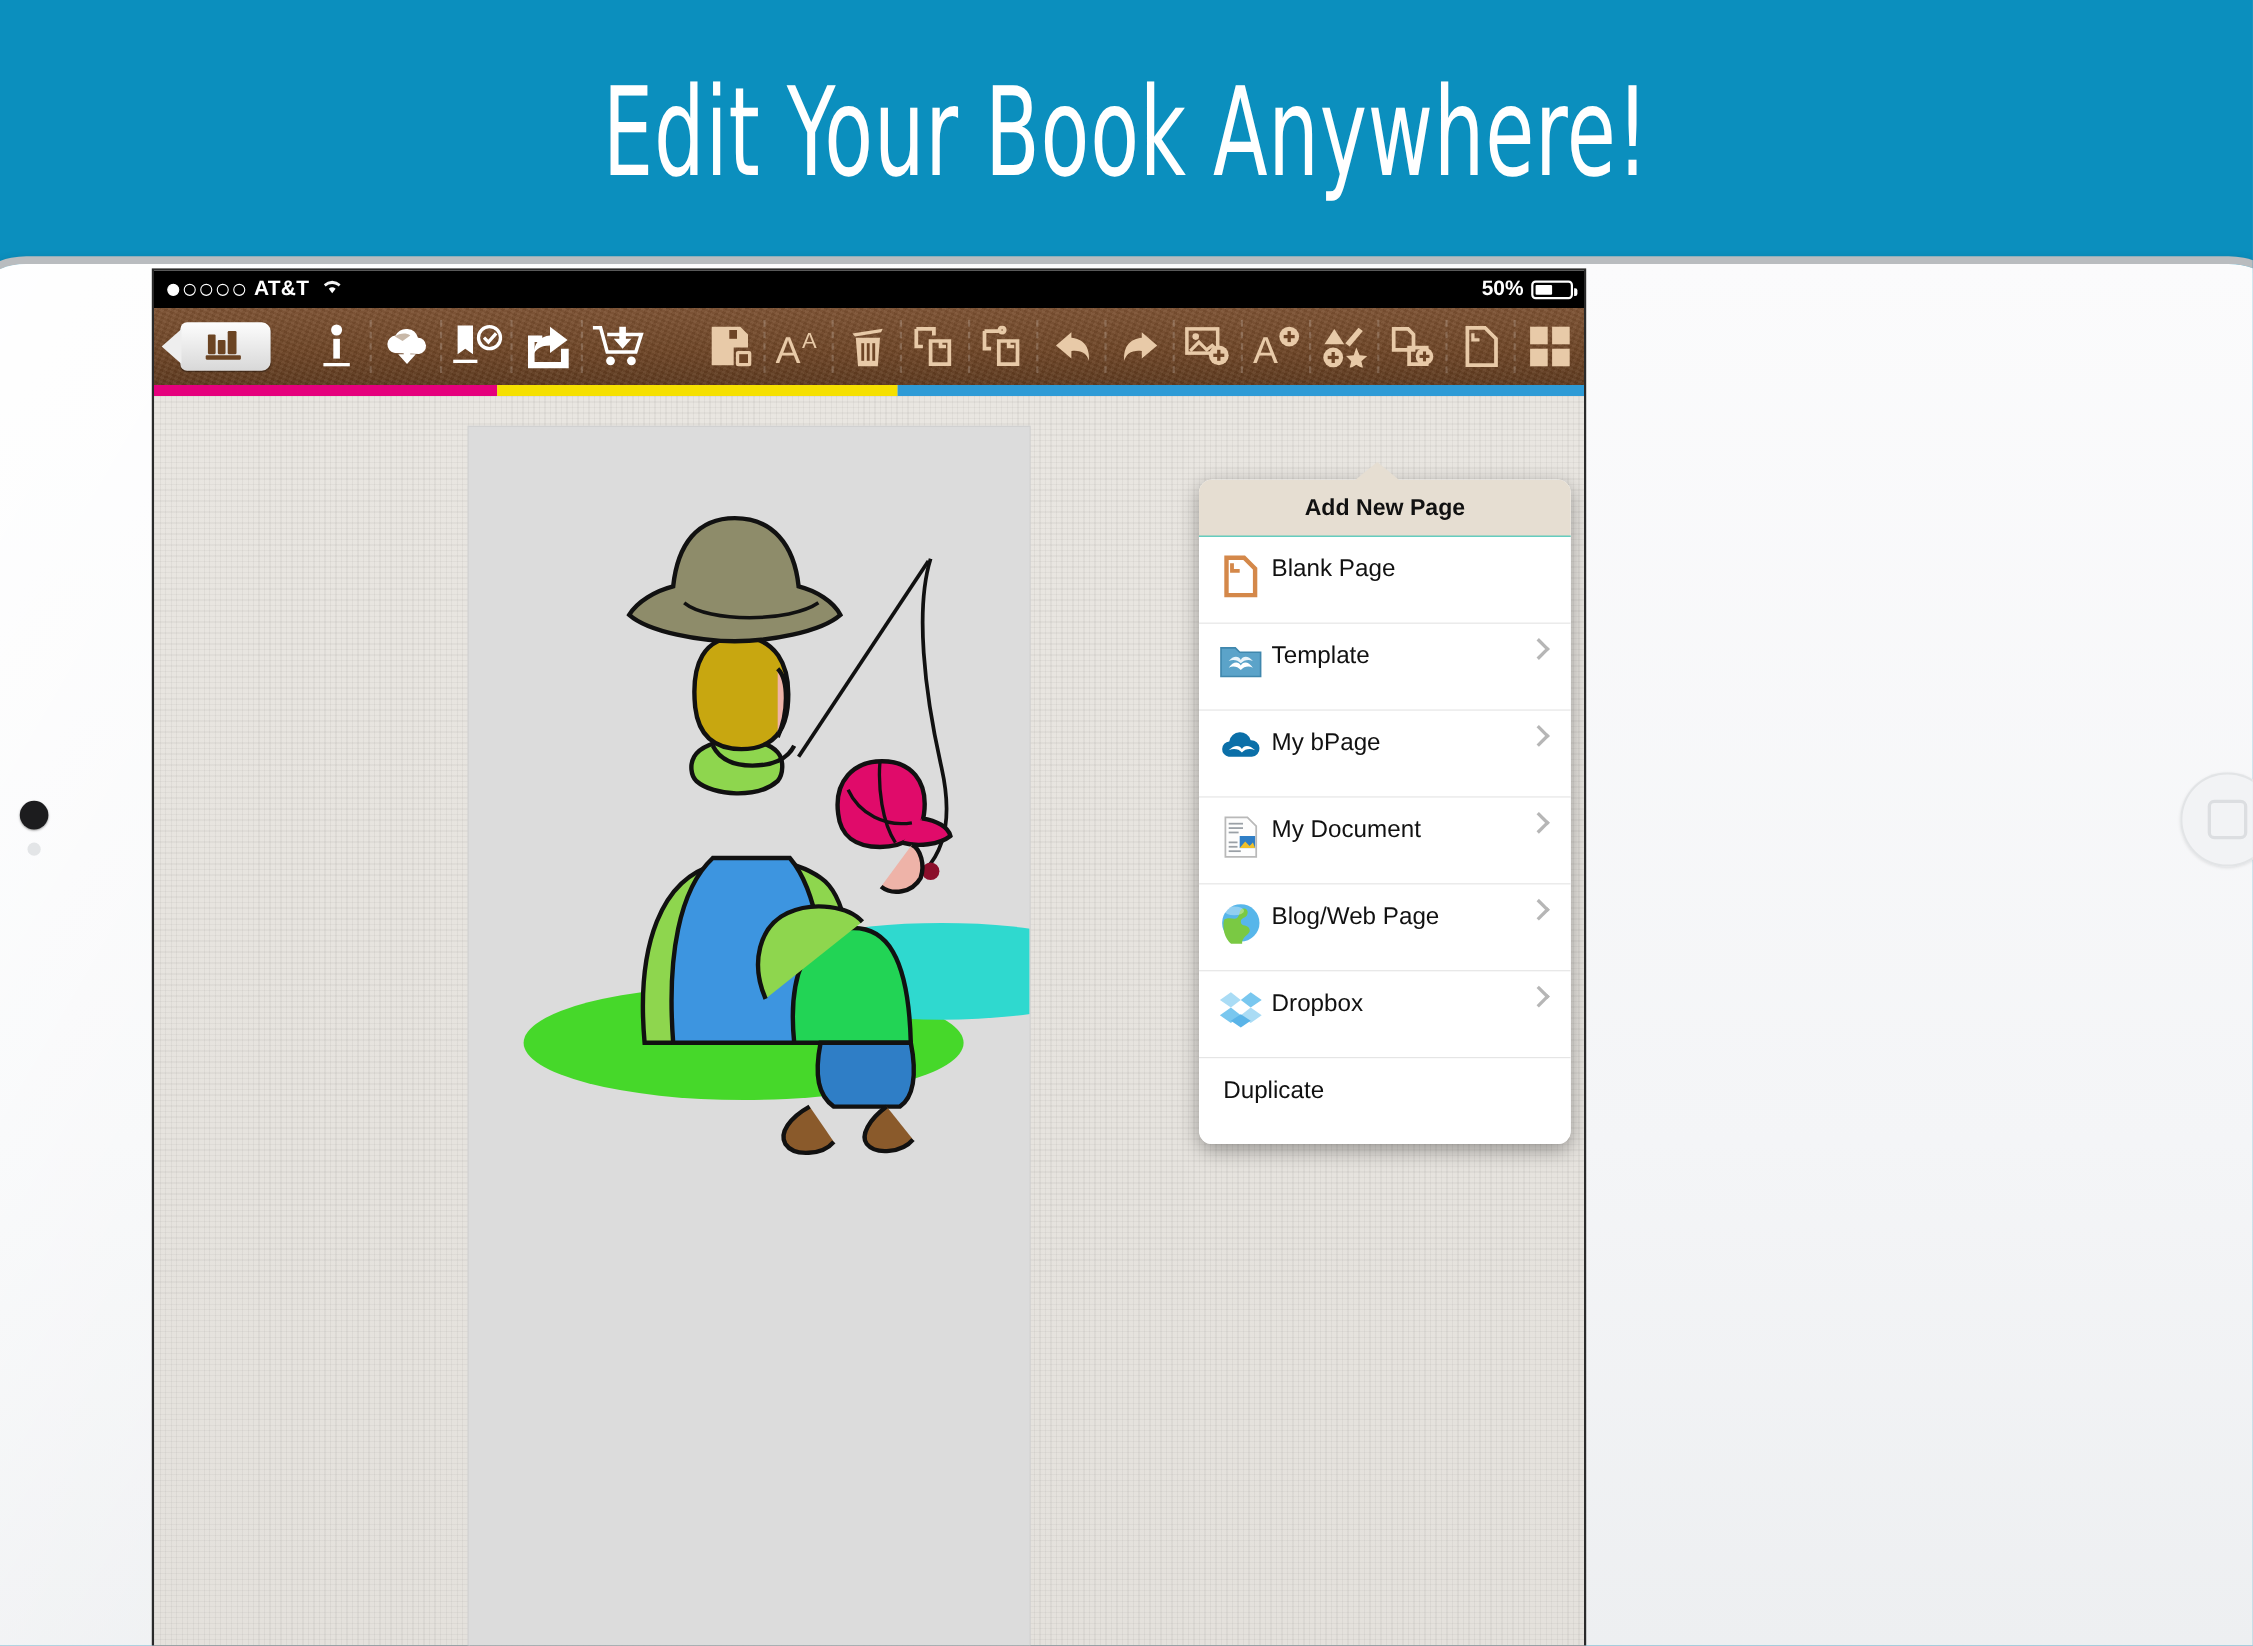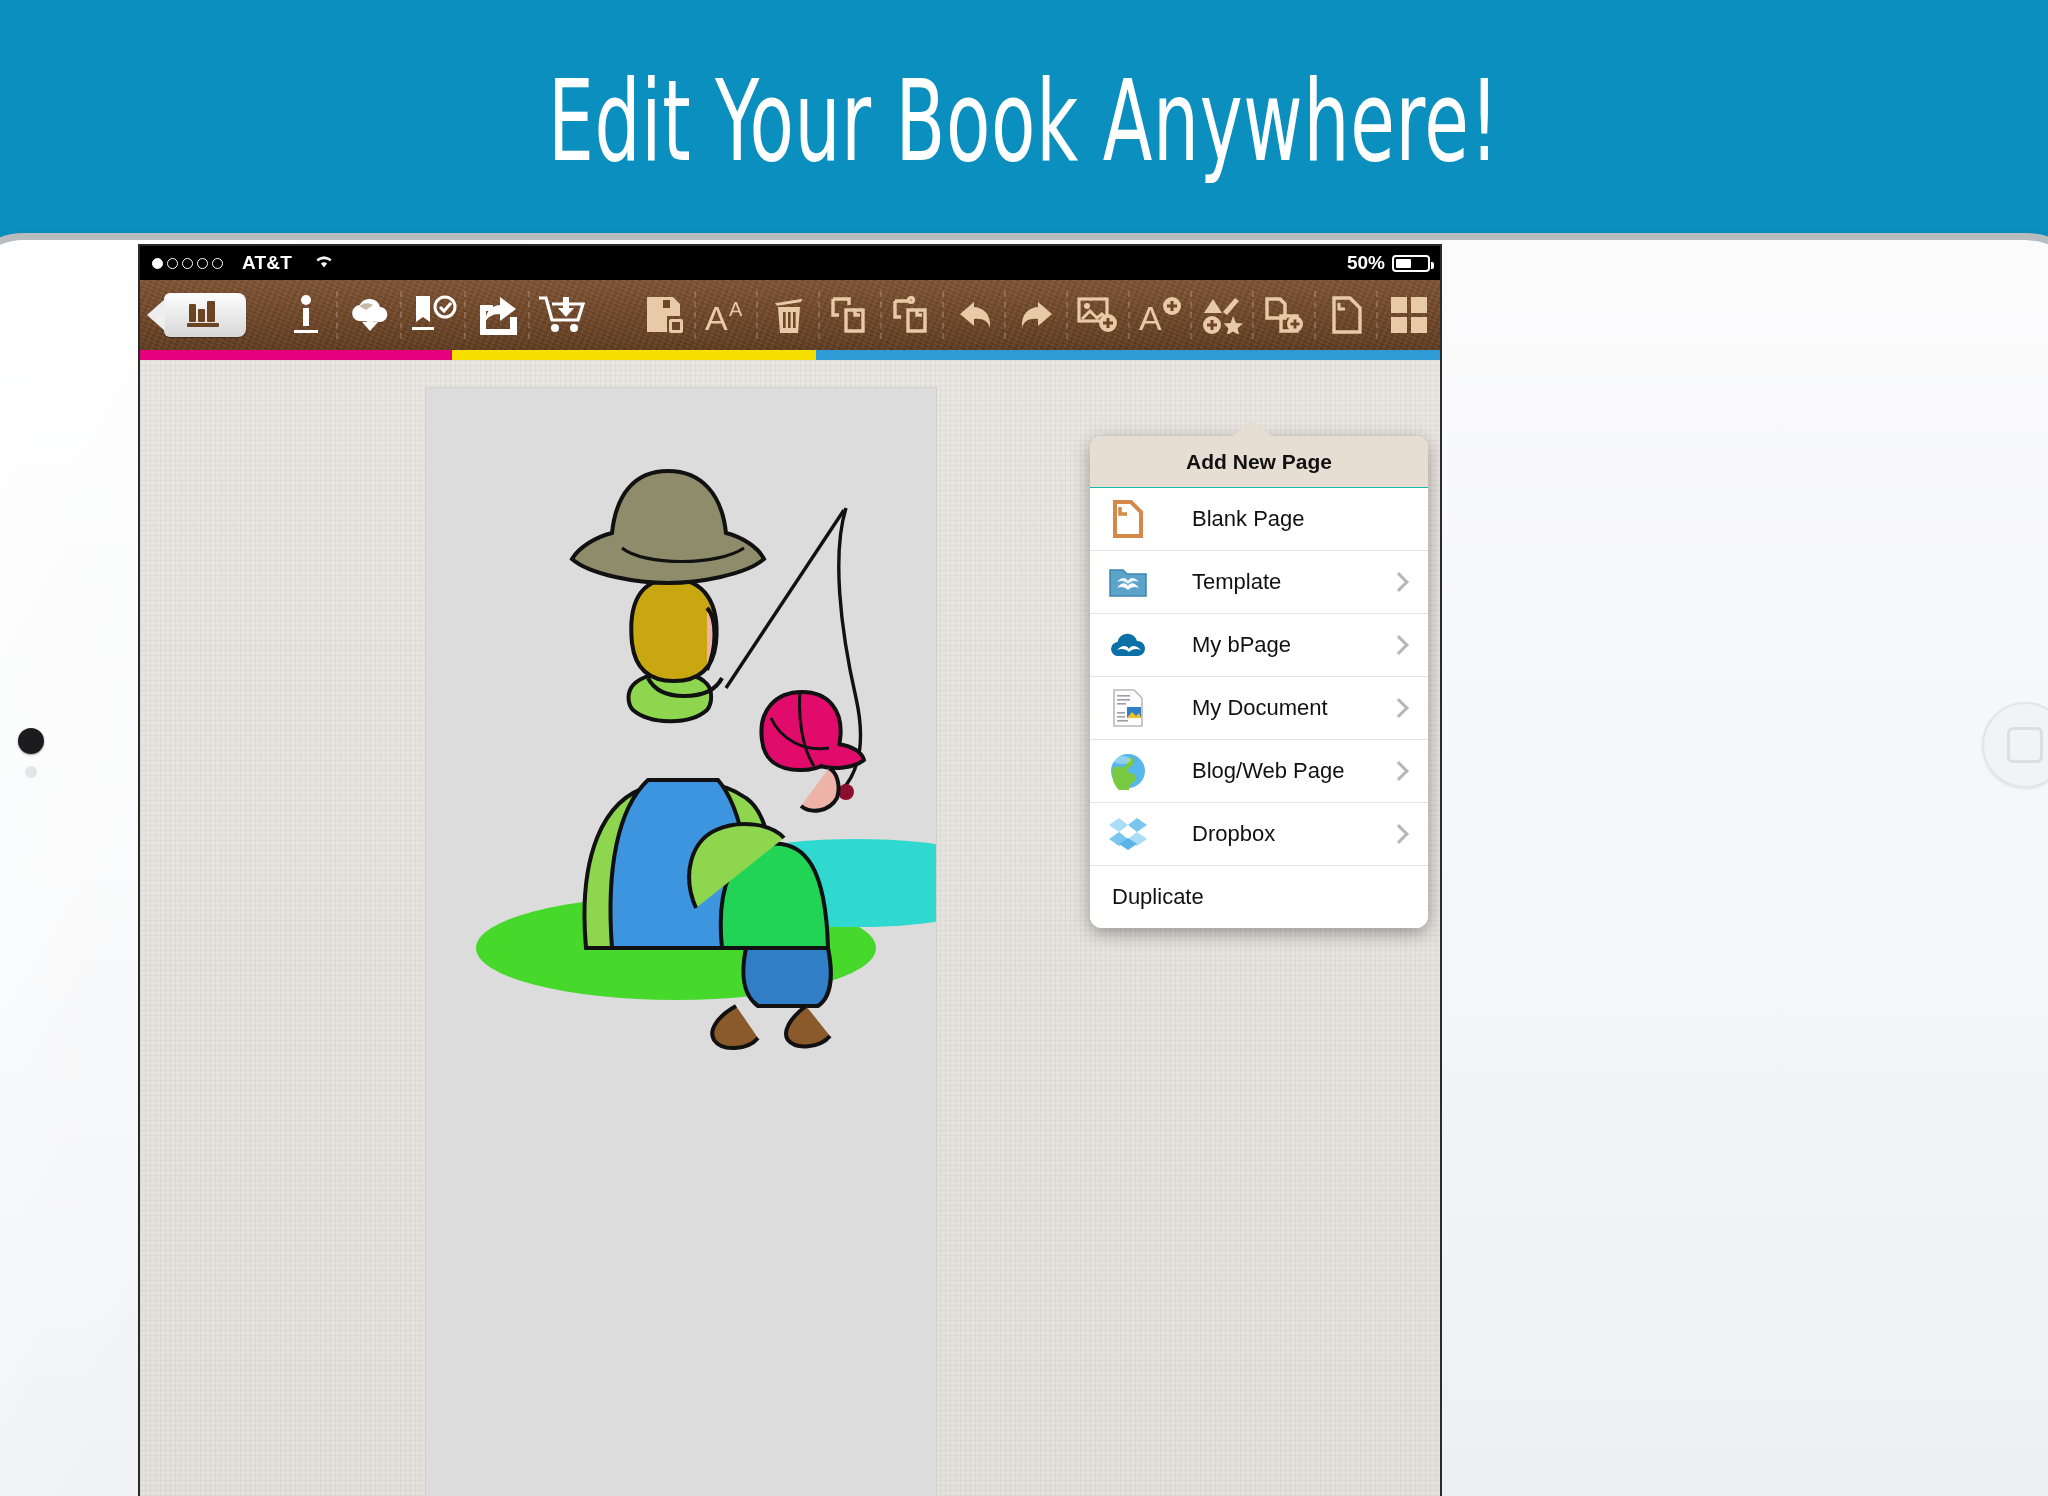--- a/index.html
+++ b/index.html
@@ -67,21 +67,21 @@
     width:1300px;height:1250px;
     background:#d9d9d9;overflow:hidden;
     box-shadow:0 0 0 2px #2a2a2a;
   }
 
   
   .statusbar{
     position:relative;height:34px;background:#000;color:#fff;
     display:flex;align-items:center;font-size:19px;font-weight:bold;
   }
-  .sb-left{position:absolute;left:12px;display:flex;align-items:center;gap:19px;}
+  .sb-left{position:absolute;left:12px;display:flex;align-items:center;gap:8px;}
   .sb-dots{display:flex;align-items:center;gap:4px;}
   .sb-dots i{width:9px;height:9px;border-radius:50%;border:1.6px solid #fff;display:block;}
   .sb-dots i.on{background:#fff;}
   .sb-carrier{font-size:19px;letter-spacing:.2px;}
   .sb-wifi{margin-left:2px;}
   .sb-center{position:absolute;left:0;right:0;text-align:center;font-size:19px;}
   .sb-right{position:absolute;right:10px;display:flex;align-items:center;gap:7px;}
   .batt{
     position:relative;width:38px;height:17px;border:2px solid #fff;border-radius:4px;
     display:flex;align-items:center;padding:2px;box-sizing:border-box;
@@ -154,22 +154,22 @@
     border-left:22px solid transparent;border-right:22px solid transparent;
     border-bottom:18px solid #e6ded2;z-index:41;
   }
   .popup-head{
     background:#e6ded2;text-align:center;color:#111;
     font-size:21px;font-weight:bold;padding:14px 0 13px;
     border-bottom:1px solid #14b8a6;
   }
   .popup-list{background:#fff;}
   .popup-item{
-    display:flex;align-items:center;height:62px;padding:0 12px 0 10px;
-    border-bottom:1px solid #e3e3e3;position:relative;gap:36px;
+    display:flex;align-items:flex-start;height:62px;padding:16px 12px 0 10px;
+    border-bottom:1px solid #e3e3e3;position:relative;
   }
   .popup-item:last-child{border-bottom:none;}
   .pi-icon{width:56px;min-width:56px;display:flex;align-items:center;justify-content:center;}
   .pi-label{font-size:22px;color:#111;flex:1;}
   .pi-chev{
     width:11px;height:11px;border-right:3px solid #b6b6b6;border-top:3px solid #b6b6b6;
     transform:rotate(45deg);margin-right:10px;
   }
   .popup-item.noicon .pi-label{padding-left:6px;}
 </style>

